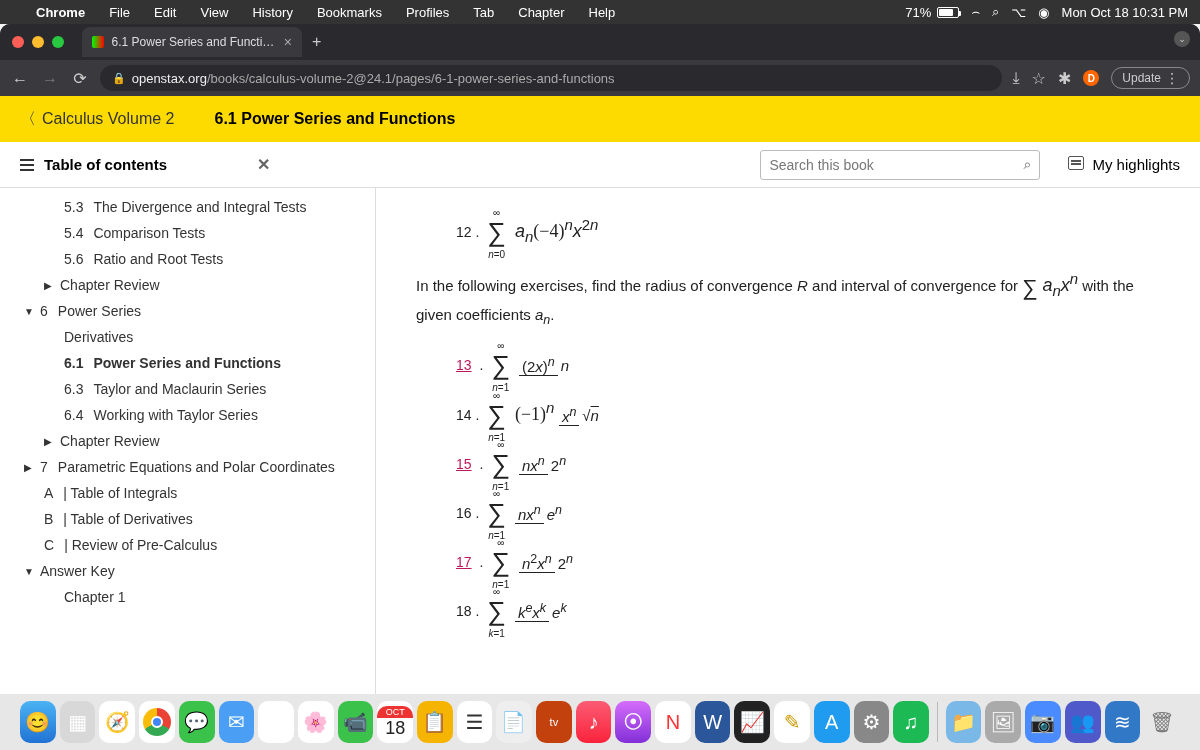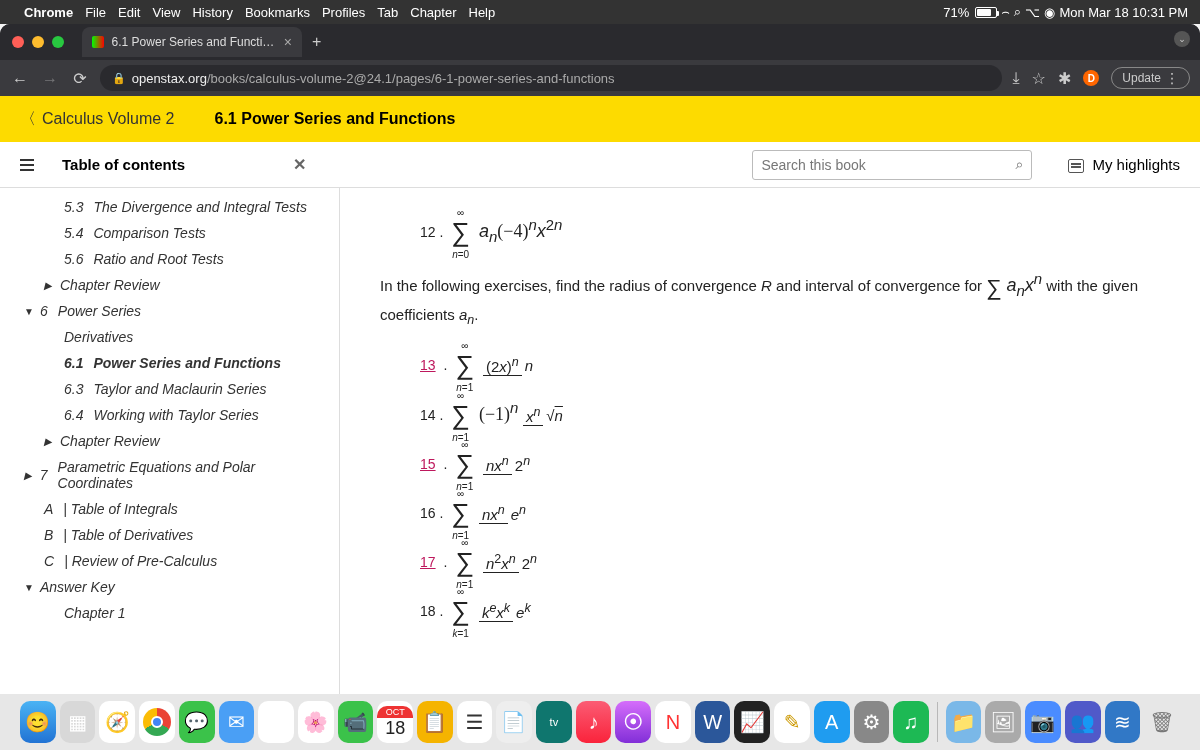--- a/index.html
+++ b/index.html
@@ -1,21 +1,21 @@
 <!DOCTYPE html>
 <html><head>
 <meta charset="utf-8">
 <style>
 * { margin: 0; padding: 0; box-sizing: border-box; font-family: -apple-system, BlinkMacSystemFont, "Segoe UI", Helvetica, Arial, sans-serif; }
 body { width: 1200px; height: 750px; overflow: hidden; background: #f5f5f5; position: relative; }
 
 
 .menubar { height: 24px; background: #333; color: #fff; display: flex; align-items: center; padding: 0 12px; font-size: 13px; justify-content: space-between; }
-.menubar-left { display: flex; align-items: center; gap: 12px; }
-.menubar-right { display: flex; align-items: flex-end; gap: 4px; }
+.menubar-left { display: flex; align-items: center; gap: 24px; }
+.menubar-right { display: flex; align-items: flex-end; gap: 12px; }
 .apple-logo { font-size: 14px; }
 .menubar .bold { font-weight: 600; }
 .battery-group { display: flex; align-items: center; gap: 6px; }
 .battery-icon { width: 22px; height: 11px; border: 1px solid #fff; border-radius: 2px; position: relative; }
 .battery-icon::after { content:''; position:absolute; right:-3px; top:3px; width:2px; height:5px; background:#fff; border-radius:0 1px 1px 0; }
 .battery-fill { position:absolute; left:1px; top:1px; bottom:1px; width:70%; background:#fff; border-radius:1px; }
 
 
 .chrome-window { position: absolute; top: 24px; left: 0; right: 0; bottom: 56px; background: #2a2a2e; display: flex; flex-direction: column; border-radius: 10px 10px 0 0; overflow: hidden; }
 .tab-strip { height: 36px; background: #2a2a2e; display: flex; align-items: center; padding-left: 12px; }
@@ -37,31 +37,31 @@
 .d-badge { width:16px; height:16px; border-radius:50%; background:#f60; color:#fff; font-size:10px; display:flex; align-items:center; justify-content:center; font-weight:bold; }
 .dropdown-corner { position:absolute; top:7px; right:10px; width:16px; height:16px; border-radius:50%; background:#555; color:#ccc; font-size:9px; display:flex; align-items:center; justify-content:center; }
 
 
 .page { flex: 1; background: #fff; overflow: hidden; display: flex; flex-direction: column; }
 .yellow-header { background: #fddb00; height: 46px; display: flex; align-items: center; padding: 0 20px; gap: 40px; }
 .back-link { font-size: 16px; color: #333; display: flex; align-items: center; gap: 6px; cursor:pointer; }
 .section-title { font-weight: 700; font-size: 16px; }
 
 .toolbar-row { height: 46px; border-bottom: 1px solid #ddd; display: flex; align-items: center; padding: 0 20px; justify-content: space-between; background:#fff; }
-.toc-toggle { display: flex; align-items: center; gap: 28px; font-weight: 700; font-size: 15px; }
+.toc-toggle { display: flex; align-items: center; gap: 10px; font-weight: 700; font-size: 15px; }
 .toc-toggle .hamburger { display:flex; flex-direction:column; gap:3px; }
 .toc-toggle .hamburger span { width:14px; height:2px; background:#333; }
 .toc-close { margin-left: 80px; font-size: 16px; color:#666; cursor:pointer; }
 .search-box { border: 1px solid #bbb; border-radius: 3px; height: 30px; width: 280px; display: flex; align-items: center; padding: 0 8px; font-size: 14px; color:#777; justify-content: space-between; }
-.highlights { display: flex; align-items: flex-end; gap: 8px; font-size: 15px; }
+.highlights { display: flex; align-items: flex-start; gap: 8px; font-size: 15px; }
 .hl-icon { width:16px; height:14px; border:1.5px solid #555; border-radius:2px; position:relative; }
 .hl-icon::before { content:''; position:absolute; left:2px; top:3px; right:2px; height:1.5px; background:#555; box-shadow: 0 3px 0 #555; }
 
 .content-row { flex:1; display:flex; overflow:hidden; }
-.sidebar { width: 340px; border-right: 1px solid #ddd; overflow-y: auto; font-size: 14px; padding: 6px 0 6px 0; color:#333;font-style:italic; }
+.sidebar { width: 376px; border-right: 1px solid #ddd; overflow-y: auto; font-size: 14px; padding: 6px 0 6px 0; color:#333; }
 .sidebar-item { padding: 5px 10px 5px 24px; cursor: pointer; display:flex; align-items:center; gap:6px; }
 .sidebar-item.indent1 { padding-left: 44px; }
 .sidebar-item.indent2 { padding-left: 64px; }
 .sidebar-item.current { font-weight: 700; }
 .sidebar-item .caret { font-size: 10px; width:10px; display:inline-block; }
 .sidebar-item .num { margin-right: 4px; }
 
 .main { flex:1; padding: 16px 40px; overflow-y:auto; font-family: Georgia, serif; font-size:15px; color:#222; }
 .exercise { margin: 12px 0 18px 40px; display:flex; align-items:center; gap:8px; }
 .ex-num { font-family: -apple-system, sans-serif; font-size:14px; }
@@ -83,21 +83,21 @@
 .dock-item.safari{background:#fff;color:#2a7de1;}
 .dock-item.chrome{background:#fff;}
 .dock-item.messages{background:#3bc24a;}
 .dock-item.mail{background:#4a9ff5;}
 .dock-item.slack{background:#fff;}
 .dock-item.photos{background:#fff;}
 .dock-item.facetime{background:#3bc24a;}
 .dock-item.cal{background:#fff;color:#e33;flex-direction:column;font-size:9px;}
 .dock-item.cal .mon{background:#e33;color:#fff;width:100%;text-align:center;border-radius:10px 10px 0 0;font-size:9px;padding:1px 0;}
 .dock-item.cal .day{color:#222;font-size:18px;font-weight:500;}
-.dock-item.tv{background:#0f766e;}
+.dock-item.tv{background:#c2410c;}
 .dock-item.music{background:linear-gradient(#fb5c74,#fa233b);}
 .dock-item.podcast{background:linear-gradient(#d56dfb,#822fd8);}
 .dock-item.news{background:#fff;color:#f33;}
 .dock-item.word{background:#2b579a;}
 .dock-item.stocks{background:#222;}
 .dock-item.notes{background:#fff;}
 .dock-item.appstore{background:#1f9cf0;}
 .dock-item.settings{background:#888;}
 .dock-item.spotify{background:#1db954;}
 .dock-item.folder{background:#7ab8e8;}
@@ -131,21 +131,21 @@
     <span class="battery-group">
       <span>71%</span>
       <span class="battery-icon">
           <span class="battery-fill"></span>
         </span>
     </span>
     <span>⌢</span>
     <span>⌕</span>
     <span>⌥</span>
     <span>◉</span>
-    <span>Mon Mar 18  10:31 PM</span>
+    <span>Mon Oct 18  10:31 PM</span>
   </div>
 </div>
 
 <div class="chrome-window">
   <span class="dropdown-corner">⌄</span>
   <div class="tab-strip">
     <div class="traffic-lights">
       <span class="tl red"></span>
       <span class="tl yellow"></span>
       <span class="tl green"></span>
@@ -190,21 +190,21 @@
     <div class="toolbar-row">
       <div class="toc-toggle">
         <span class="hamburger">
             <span></span>
             <span></span>
             <span></span>
           </span>
         <span>Table of contents</span>
         <span class="toc-close">✕</span>
       </div>
-      <div style="display:flex;align-items:center;gap:36px;">
+      <div style="display:flex;align-items:center;gap:28px;">
         <div class="search-box">
           <span>Search this book</span>
           <span>⌕</span>
         </div>
         <div class="highlights">
           <span class="hl-icon"></span>
           <span>My highlights</span>
         </div>
       </div>
     </div>

